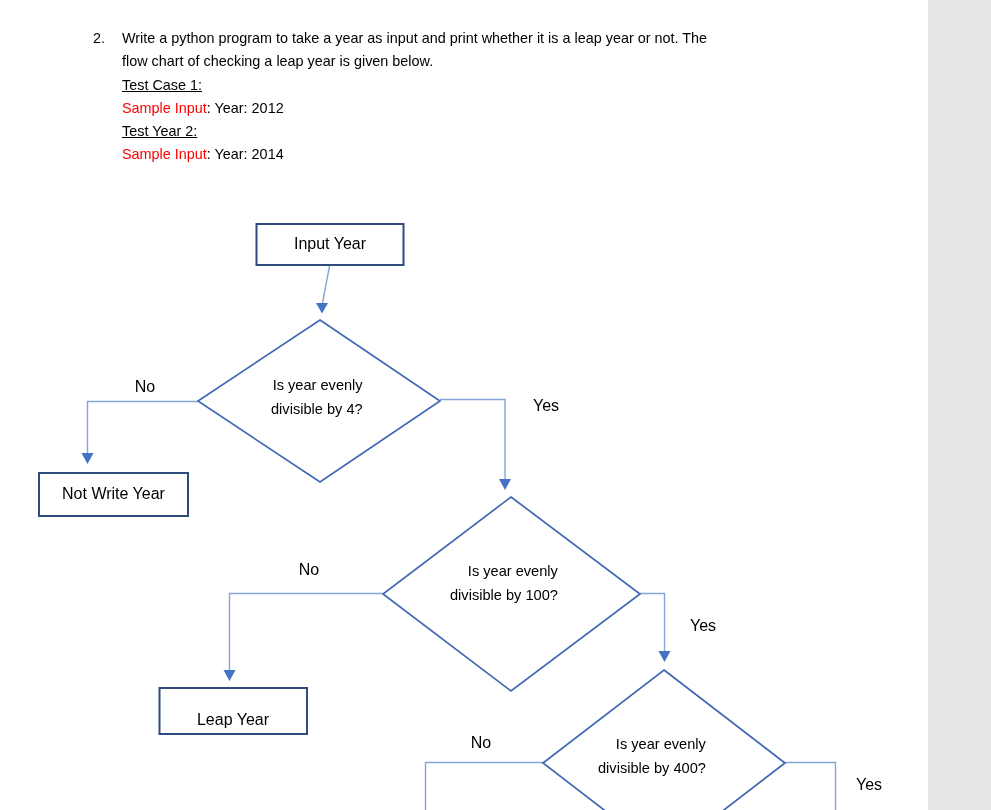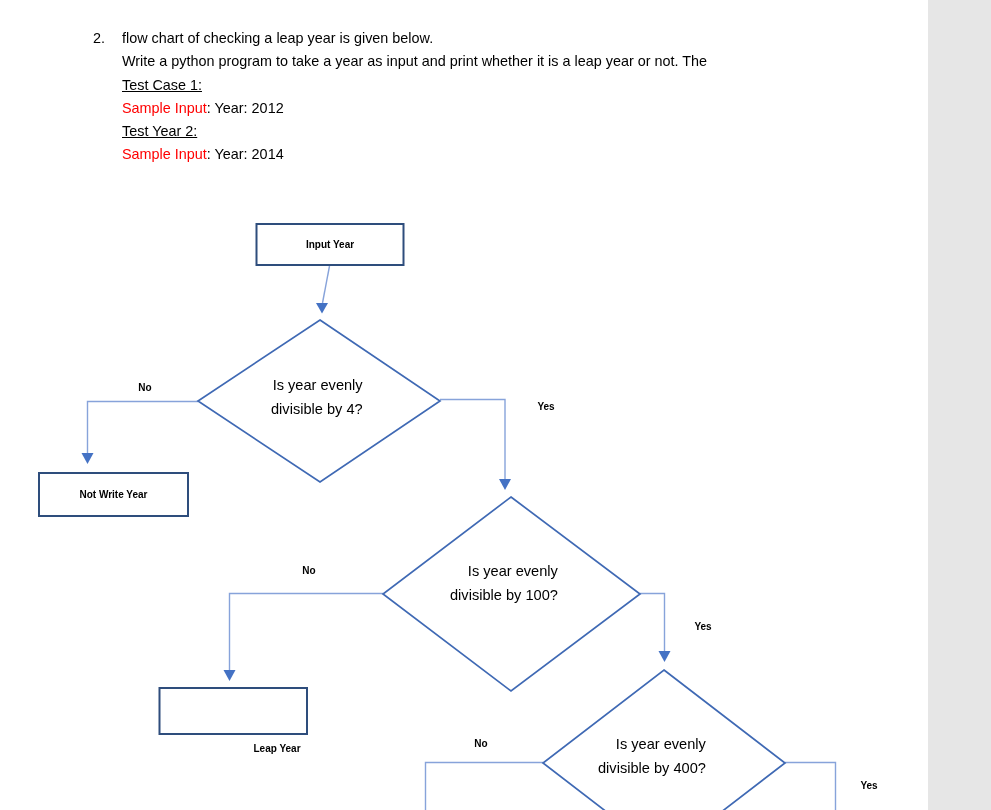--- a/index.html
+++ b/index.html
@@ -21,36 +21,36 @@
     position:absolute;left:122px;top:27px;
     font-size:14.4px;line-height:23.25px;
   }
   .q-line{white-space:nowrap;}
   .tc-title{text-decoration:underline;}
   .red{}
   
   .fc-svg{position:absolute;left:0;top:0;width:991px;height:810px;}
   .fc-label{
     position:absolute;transform:translate(-50%,-50%);
-    font-size:10px;white-space:nowrap;font-weight:bold;
+    font-size:16px;white-space:nowrap;
   }
   .fc-diamond-text{
     position:absolute;font-size:14.6px;line-height:23.5px;white-space:nowrap;text-align:right;
   }
 </style>
 </head>
 <body>
 
 <div class="margin-strip" style="background: rgb(230, 230, 230);"></div>
 
 <div class="q-number">2.</div>
 
 <div class="q-body">
+  <div class="q-line">Write a python program to take a year as input and print whether it is a leap year or not. The</div>
   <div class="q-line">flow chart of checking a leap year is given below.</div>
-  <div class="q-line">Write a python program to take a year as input and print whether it is a leap year or not. The</div>
   <div class="q-line tc-title">Test Case 1:</div>
   <div class="q-line"><span class="red" style="color: rgb(255, 0, 0);">Sample Input</span><span>: Year: 2012</span></div>
   <div class="q-line tc-title">Test Year 2:</div>
   <div class="q-line"><span class="red" style="color: rgb(255, 0, 0);">Sample Input</span><span>: Year: 2014</span></div>
 </div>
 
 <svg class="fc-svg" viewBox="0 0 991 810" xmlns="http://www.w3.org/2000/svg">
 
   <line x1="329.5" y1="266" x2="322.5" y2="303" fill="none" stroke-width="1.4" stroke="#87a3da"></line>
   <polygon points="316,303 328,303 322,313.5" fill="#4472c4"></polygon>
@@ -93,21 +93,21 @@
 <div class="fc-label" style="left:113.5px;top:494px;">Not Write Year</div>
 
 <div class="fc-diamond-text" style="left:450px;top:560px;">
   <div>Is year evenly</div>
   <div>divisible by 100?</div>
 </div>
 
 <div class="fc-label" style="left:309px;top:570px;">No</div>
 <div class="fc-label" style="left:703px;top:626px;">Yes</div>
 
-<div class="fc-label" style="left:233px;top:748px;margin-left:44px;">Leap Year</div>
+<div class="fc-label" style="left:233px;top:720px;">Leap Year</div>
 
 <div class="fc-diamond-text" style="left:598px;top:733px;">
   <div>Is year evenly</div>
   <div>divisible by 400?</div>
 </div>
 
 <div class="fc-label" style="left:481px;top:743px;">No</div>
 <div class="fc-label" style="left:869px;top:785px;">Yes</div>
 
 </body></html>

